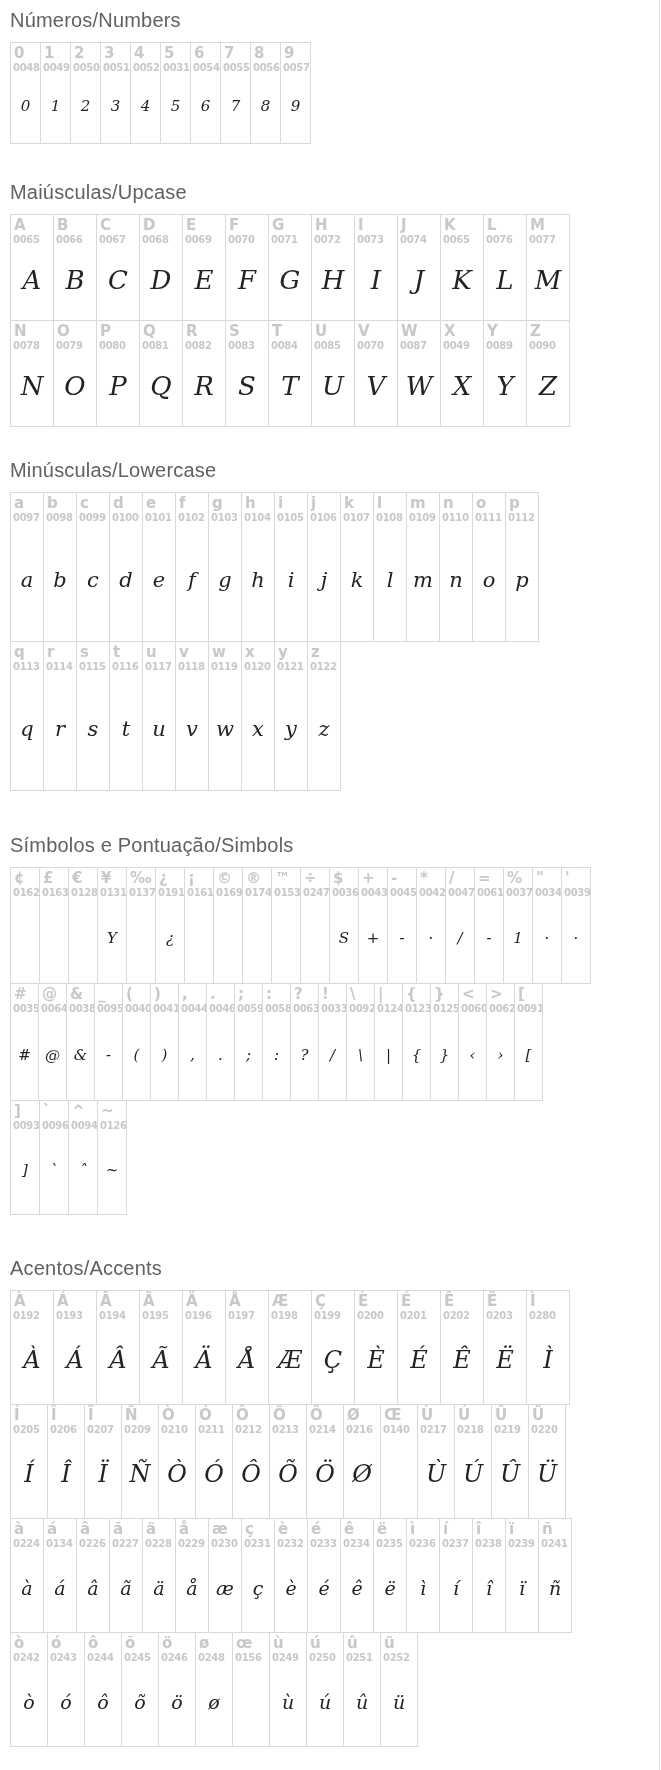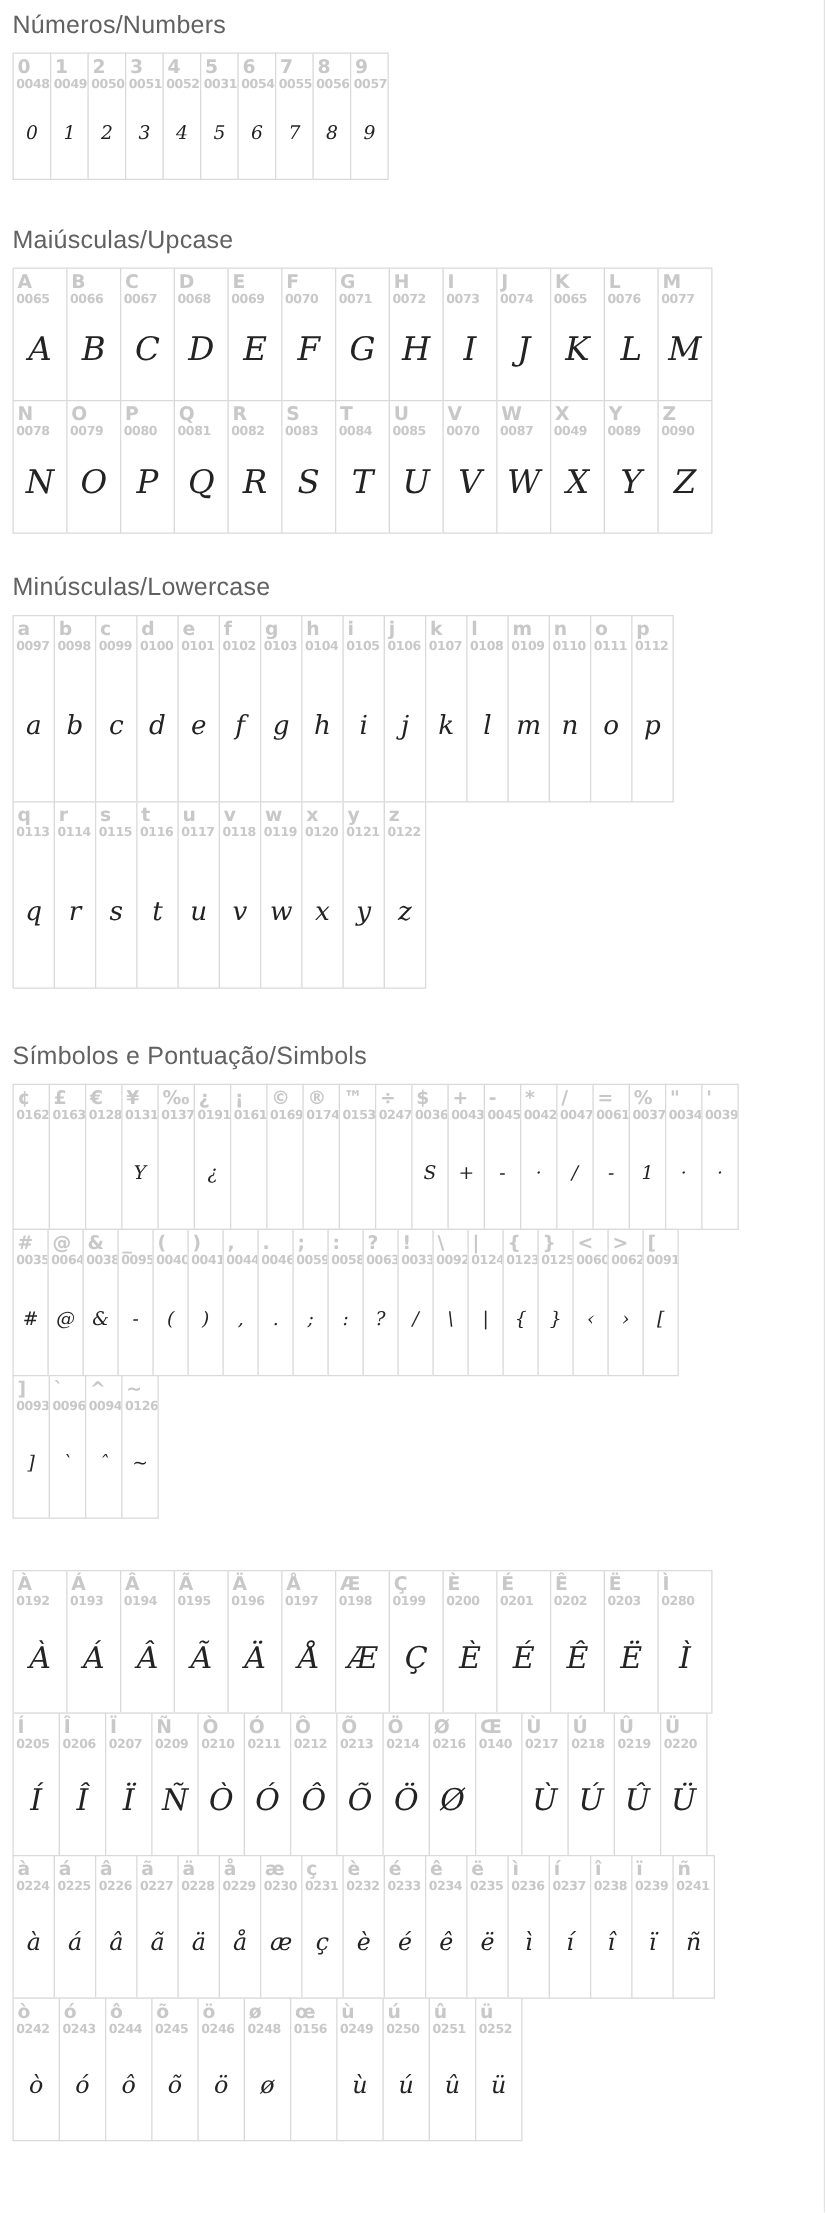--- a/index.html
+++ b/index.html
@@ -635,20 +635,21 @@
           <div class="cell" style="width: 30px; height: 115px;">
             <div class="char">~</div>
             <div class="code">0126</div>
             <div class="glyph" style="font-size: 15px;">~</div>
           </div>
         </div>
       </div>
   </section>
 
   <section class="section s5">
+    <h2 class="title">Acentos/Accents</h2>
     <div class="grid">
         <div class="row">
           <div class="cell" style="width: 44px; height: 115px;">
             <div class="char">À</div>
             <div class="code">0192</div>
             <div class="glyph" style="font-size: 24px;">À</div>
           </div>
           <div class="cell" style="width: 44px; height: 115px;">
             <div class="char">Á</div>
             <div class="code">0193</div>
@@ -788,21 +789,21 @@
           </div>
         </div>
         <div class="row">
           <div class="cell" style="width: 34px; height: 115px;">
             <div class="char">à</div>
             <div class="code">0224</div>
             <div class="glyph" style="font-size: 19px;">à</div>
           </div>
           <div class="cell" style="width: 34px; height: 115px;">
             <div class="char">á</div>
-            <div class="code">0225</div>
+            <div class="code">0134</div>
             <div class="glyph" style="font-size: 19px;">á</div>
           </div>
           <div class="cell" style="width: 34px; height: 115px;">
             <div class="char">â</div>
             <div class="code">0226</div>
             <div class="glyph" style="font-size: 19px;">â</div>
           </div>
           <div class="cell" style="width: 34px; height: 115px;">
             <div class="char">ã</div>
             <div class="code">0227</div>

